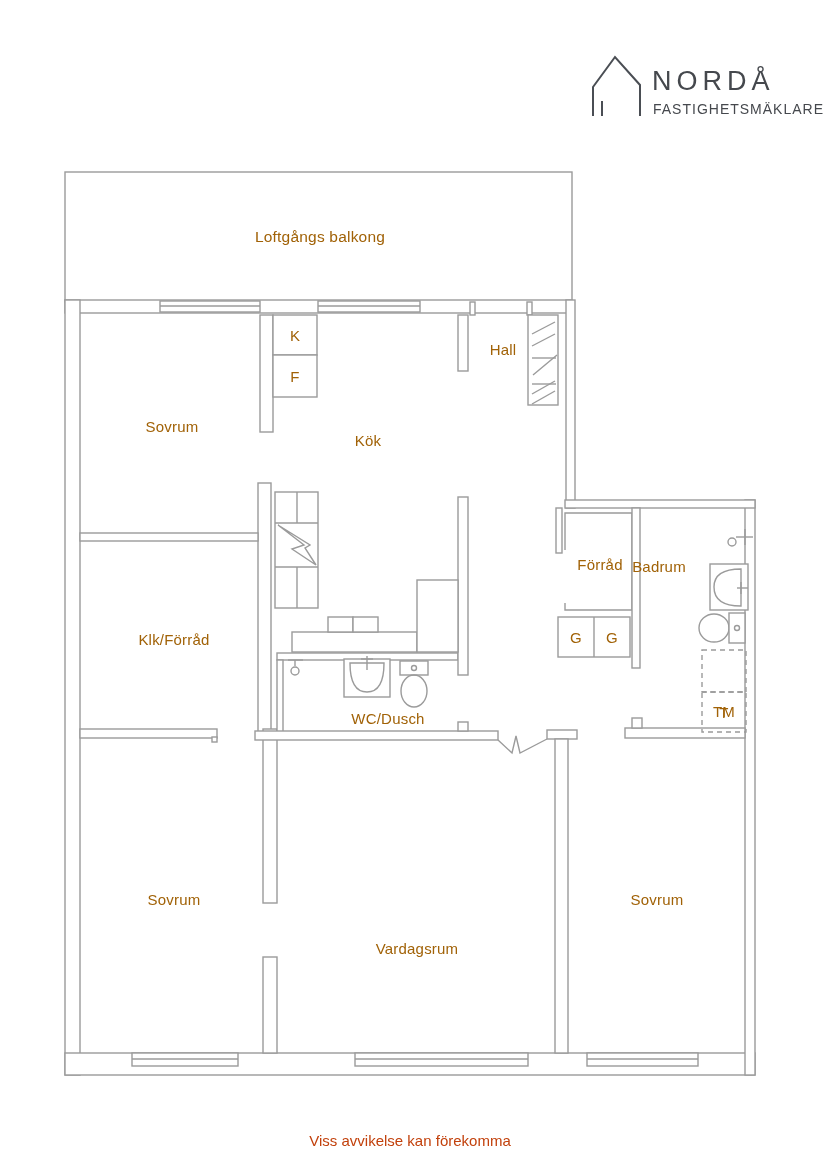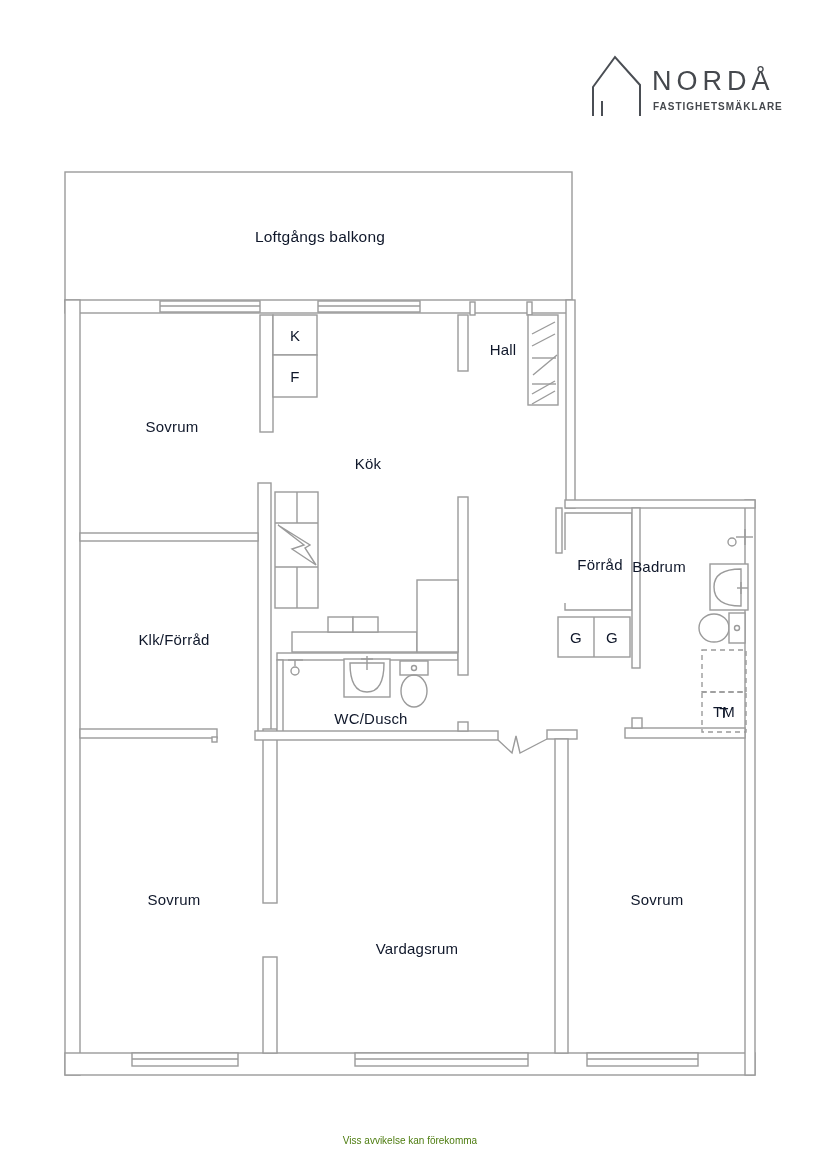--- a/index.html
+++ b/index.html
@@ -1,29 +1,29 @@
 <!DOCTYPE html>
 <html><head>
 <meta charset="utf-8">
 <style>
   html,body{margin:0;padding:0;background:#ffffff;}
   .page{position:relative;width:825px;height:1167px;background:#ffffff;overflow:hidden;
         font-family:"Liberation Sans", sans-serif;}
   .plan-svg{position:absolute;left:0;top:0;}
-  .lbl{position:absolute;transform:translate(-50%,-50%);font-size:15px;color:#0f172a;
+  .lbl{position:absolute;transform:translate(-50%,-50%);font-size:15px;color:#a16207;
        white-space:nowrap;letter-spacing:.2px;text-align:right;}
   .lbl.big{font-size:15.5px;}
   .logo{position:absolute;left:588px;top:53px;width:210px;height:70px;text-align:center;}
   .logo-icon{position:absolute;left:0;top:0;}
   .logo-brand{position:absolute;left:64px;top:13px;font-size:27px;letter-spacing:5px;
               color:#45484d;font-weight:400;}
-  .logo-tagline{position:absolute;left:65px;top:48px;font-size:10px;font-weight:bold;
+  .logo-tagline{position:absolute;left:65px;top:48px;font-size:14px;font-weight:normal;
                 letter-spacing:1px;color:#45484d;}
   .footer{position:absolute;left:410px;top:1140px;transform:translate(-50%,-50%);
-          font-size:10px;color:#4d7c0f;}
+          font-size:15px;color:#c2410c;}
 </style>
 </head>
 <body>
 
 <div class="page">
 
   <div class="logo">
     <svg class="logo-icon" width="58" height="66" viewBox="0 0 58 66">
       <polyline points="5,63 5,34 27,4 52,32 52,63" fill="none" stroke="#4a4e54" stroke-width="2"></polyline>
       <line x1="14" y1="63" x2="14" y2="48" stroke="#4a4e54" stroke-width="2"></line>
@@ -146,26 +146,26 @@
       </g>
 
       <g>
         <polyline points="498,740 512,753 516,736 520,753 547,739" fill="none"></polyline>
       </g>
     </g>
   </svg>
 
   <div class="lbl big" style="left:320px;top:237px">Loftgångs balkong</div>
   <div class="lbl" style="left:172px;top:426px">Sovrum</div>
-  <div class="lbl" style="left:368px;top:463px">Kök</div>
+  <div class="lbl" style="left:368px;top:440px">Kök</div>
   <div class="lbl" style="left:503px;top:349px">Hall</div>
   <div class="lbl" style="left:174px;top:639px">Klk/Förråd</div>
   <div class="lbl" style="left:600px;top:564px">Förråd</div>
   <div class="lbl" style="left:659px;top:566px">Badrum</div>
-  <div class="lbl" style="left:371px;top:718px">WC/Dusch</div>
+  <div class="lbl" style="left:388px;top:718px">WC/Dusch</div>
   <div class="lbl" style="left:174px;top:899px">Sovrum</div>
   <div class="lbl" style="left:417px;top:948px">Vardagsrum</div>
   <div class="lbl" style="left:657px;top:899px">Sovrum</div>
 
   <div class="lbl" style="left:295px;top:335px">K</div>
   <div class="lbl" style="left:295px;top:376px">F</div>
   <div class="lbl" style="left:576px;top:637px">G</div>
   <div class="lbl" style="left:612px;top:637px">G</div>
   <div class="lbl" style="left:724px;top:711px">TM</div>
   <div class="lbl" style="left:724px;top:712px">T</div>

